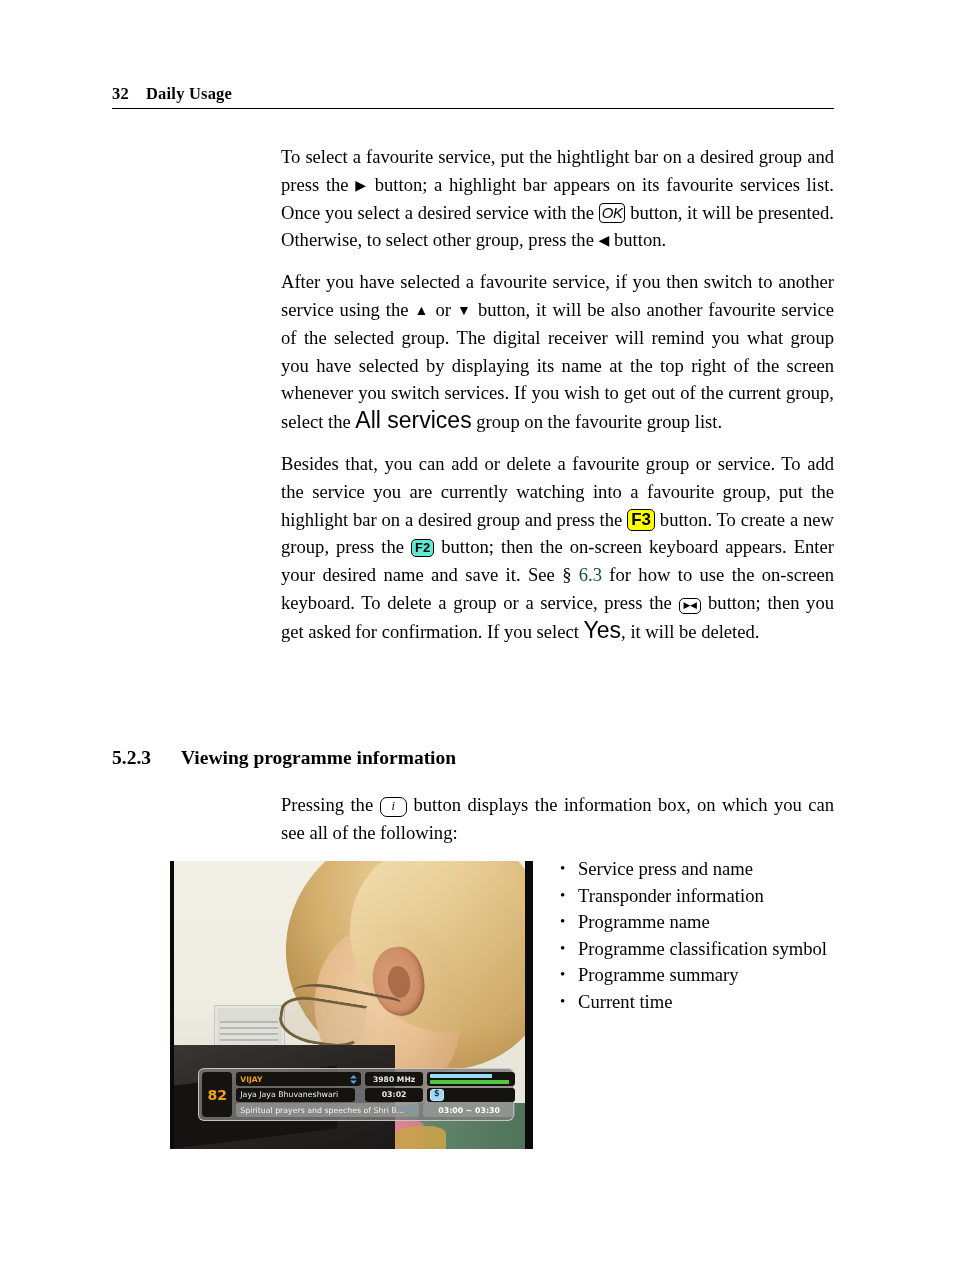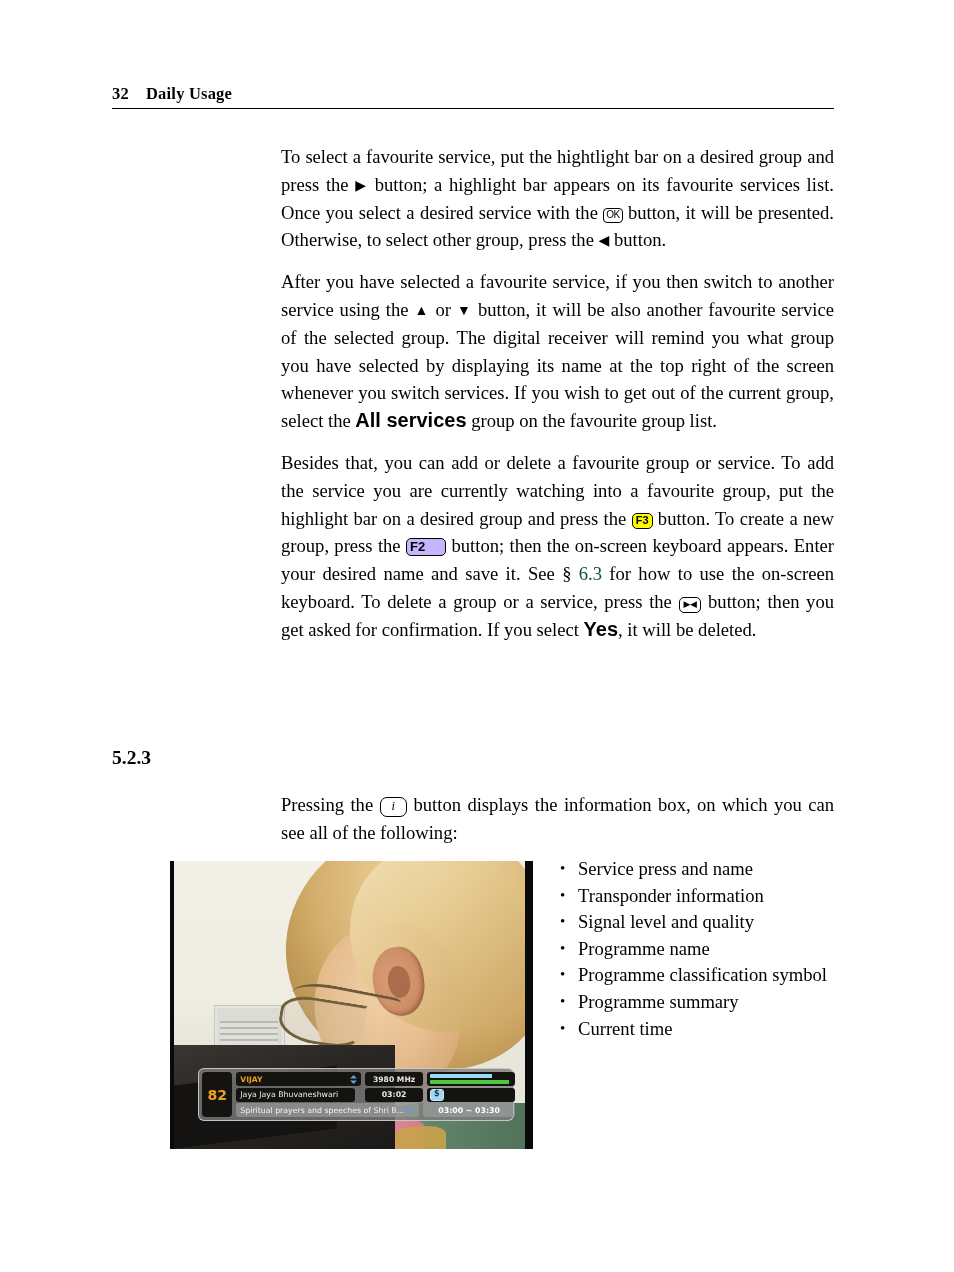--- a/index.html
+++ b/index.html
@@ -49,58 +49,58 @@
     font-size: 18.6px;
     line-height: 27.8px;
     text-align: justify;
     text-justify: inter-word;
     hyphens: none;
   }
   p.para:last-child { margin-bottom: 0; }
 
   .sans {
     font-family: "Liberation Sans", "DejaVu Sans", sans-serif;
-    font-size: 20px;
-    font-weight: bold;
+    font-size: 23px;
   }
   a.xref {
     color: #14532d;
     text-decoration: none;
   }
 
   
   .key {
     display: inline-block;
     font-family: "Liberation Sans", "DejaVu Sans", sans-serif;
     font-size: 12.5px;
     line-height: 1;
     border: 1.2px solid #000;
     border-radius: 5px;
     padding: 1.5px 3px 2.5px 3px;
     vertical-align: 1px;
     background: #fff;
     white-space: nowrap;
   }
   .key-ok {
-    font-size: 10px;
+    font-size: 15px;
     letter-spacing: -0.5px;
     padding: 1px 2px 2px 2px;
     border-radius: 4px;
+    font-style: italic;
   }
   .key-f3 {
     background: #ffff00;
     font-weight: bold;
-    font-size: 11px;
+    font-size: 17px;
     padding: 1px 3px 2px 3px;
   }
   .key-f2 {
-    background: #c4b5fd;
+    background: #5eead4;
     font-weight: bold;
     font-size: 13px;
-    padding: 1px 20px 2px 3px;
+    padding: 1px 3px 2px 3px;
   }
   .key-prev {
     font-size: 9px;
     padding: 2px 4px 3px 4px;
     letter-spacing: -0.5px;
   }
   .key-info {
     font-family: "Liberation Serif", "DejaVu Serif", serif;
     font-style: italic;
     font-size: 12.5px;
@@ -449,30 +449,30 @@
 
   <p class="para"><span>To select a favourite service, put the hightlight bar on a desired group and press the </span><span class="arrow">▶</span><span> button; a highlight bar appears on its favourite services list. Once you select a desired service with the </span><span class="key key-ok">OK</span><span> button, it will be presented. Otherwise, to select other group, press the </span><span class="arrow">◀</span><span> button.</span></p>
 
   <p class="para"><span>After you have selected a favourite service, if you then switch to another service using the </span><span class="arrow">▲</span><span> or </span><span class="arrow">▼</span><span> button, it will be also another favourite service of the selected group. The digital receiver will remind you what group you have selected by displaying its name at the top right of the screen whenever you switch services. If you wish to get out of the current group, select the </span><span class="sans">All services</span><span> group on the favourite group list.</span></p>
 
   <p class="para"><span>Besides that, you can add or delete a favourite group or service. To add the service you are currently watching into a favourite group, put the highlight bar on a desired group and press the </span><span class="key key-f3">F3</span><span> button. To create a new group, press the </span><span class="key key-f2">F2</span><span> button; then the on-screen keyboard appears. Enter your desired name and save it. See § </span><a class="xref" href="#">6.3</a><span> for how to use the on-screen keyboard. To delete a group or a service, press the </span><span class="key key-prev">▶◀</span><span> button; then you get asked for confirmation. If you select </span><span class="sans">Yes</span><span>, it will be deleted.</span></p>
 </div>
 
 <div class="section-head">
   <span class="sec-num">5.2.3</span>
+  <span>Viewing programme information</span>
 </div>
 
 <div class="intro-col">
   <p class="para"><span>Pressing the </span><span class="key key-info">i</span><span> button displays the information box, on which you can see all of the following:</span></p>
 </div>
 
 <ul class="bullets">
   <li>Service press and name</li>
   <li>Transponder information</li>
-  <li>Signal level and quality</li>
   <li>Programme name</li>
   <li>Programme classification symbol</li>
   <li>Programme summary</li>
   <li>Current time</li>
 </ul>
 
 <div class="figure">
   <div class="tv-frame">
     <div class="scene-wall"></div>
     <div class="scene-vent"></div>

